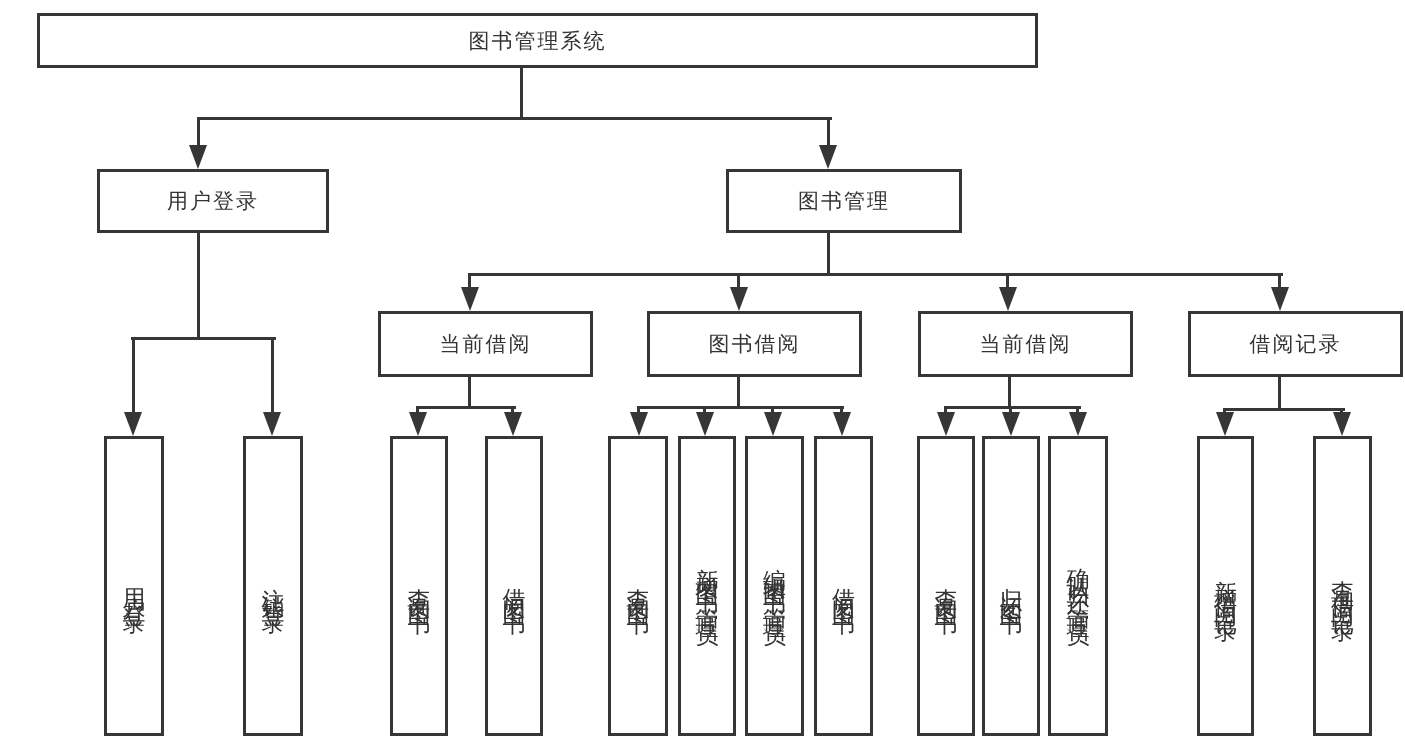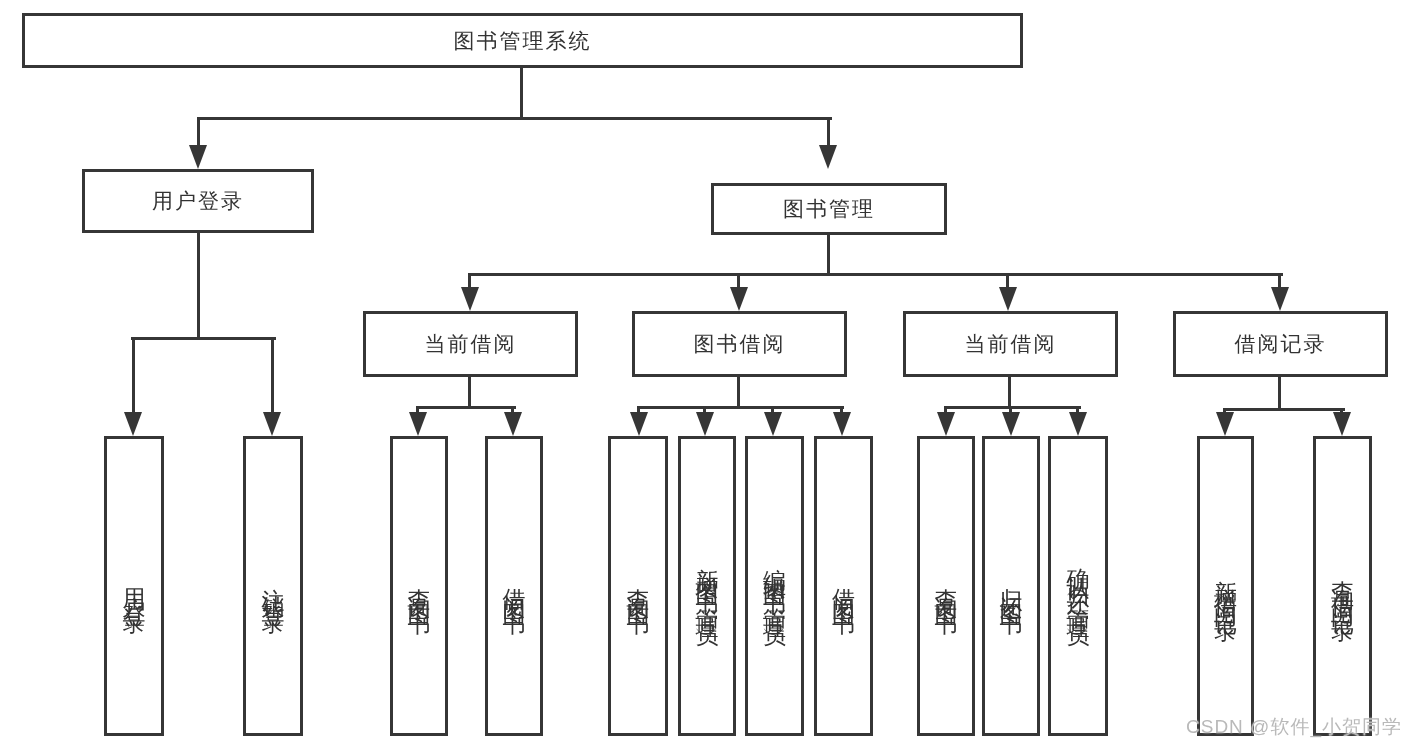--- a/index.html
+++ b/index.html
@@ -6,21 +6,21 @@
   body{
     width:1405px;height:747px;background:#ffffff;
     font-family:"Liberation Sans","DejaVu Sans",sans-serif;
     position:relative;overflow:hidden;color:#333333;
   }
   .chart{position:absolute;left:0;top:0;width:1405px;height:747px;}
   .box{
     position:absolute;box-sizing:border-box;
     border:3px solid #363636;background:#ffffff;
     display:flex;align-items:center;justify-content:center;
-    font-size:21px;letter-spacing:2px;color:#333333;
+    font-size:21px;letter-spacing:2px;color:#333333;margin-left:15px;
   }
   .leaf{
     position:absolute;box-sizing:border-box;
     border:3px solid #363636;background:#ffffff;
     display:flex;align-items:center;justify-content:center;
   }
   .leaf span{
     writing-mode:vertical-rl;text-orientation:mixed;
     font-size:23px;letter-spacing:8px;line-height:1;color:#333333;
     white-space:nowrap;
@@ -50,21 +50,21 @@
   <div class="vline" style="left:520px;top:68px;height:52px;"></div>
   <div class="hline" style="left:197px;top:117px;width:635px;"></div>
   <div class="vline" style="left:197px;top:117px;height:30px;"></div>
   <div class="vline" style="left:827px;top:117px;height:30px;"></div>
   <div class="arrow" style="left:189px;top:145px;"></div>
   <div class="arrow" style="left:819px;top:145px;"></div>
 
   <div class="box" style="left:82px;top:169px;width:232px;height:64px;">
     <span>用户登录</span>
   </div>
-  <div class="box" style="left:711px;top:183px;width:236px;height:52px;">
+  <div class="box" style="left:711px;top:169px;width:236px;height:64px;">
     <span>图书管理</span>
   </div>
 
   <div class="vline" style="left:197px;top:233px;height:107px;"></div>
   <div class="hline" style="left:131px;top:337px;width:145px;"></div>
   <div class="vline" style="left:132px;top:337px;height:77px;"></div>
   <div class="vline" style="left:271px;top:337px;height:77px;"></div>
   <div class="arrow" style="left:124px;top:412px;"></div>
   <div class="arrow" style="left:263px;top:412px;"></div>
 
@@ -163,15 +163,14 @@
     <span>确认归还（管理员）</span>
   </div>
 
   <div class="leaf" style="left:1197px;top:436px;width:57px;height:300px;">
     <span>新增借阅记录</span>
   </div>
   <div class="leaf" style="left:1313px;top:436px;width:59px;height:300px;">
     <span>查询借阅记录</span>
   </div>
 
-  <div class="watermark">CSDN @软件_小贺同学</div>
 
 </div>
 
 </body></html>

